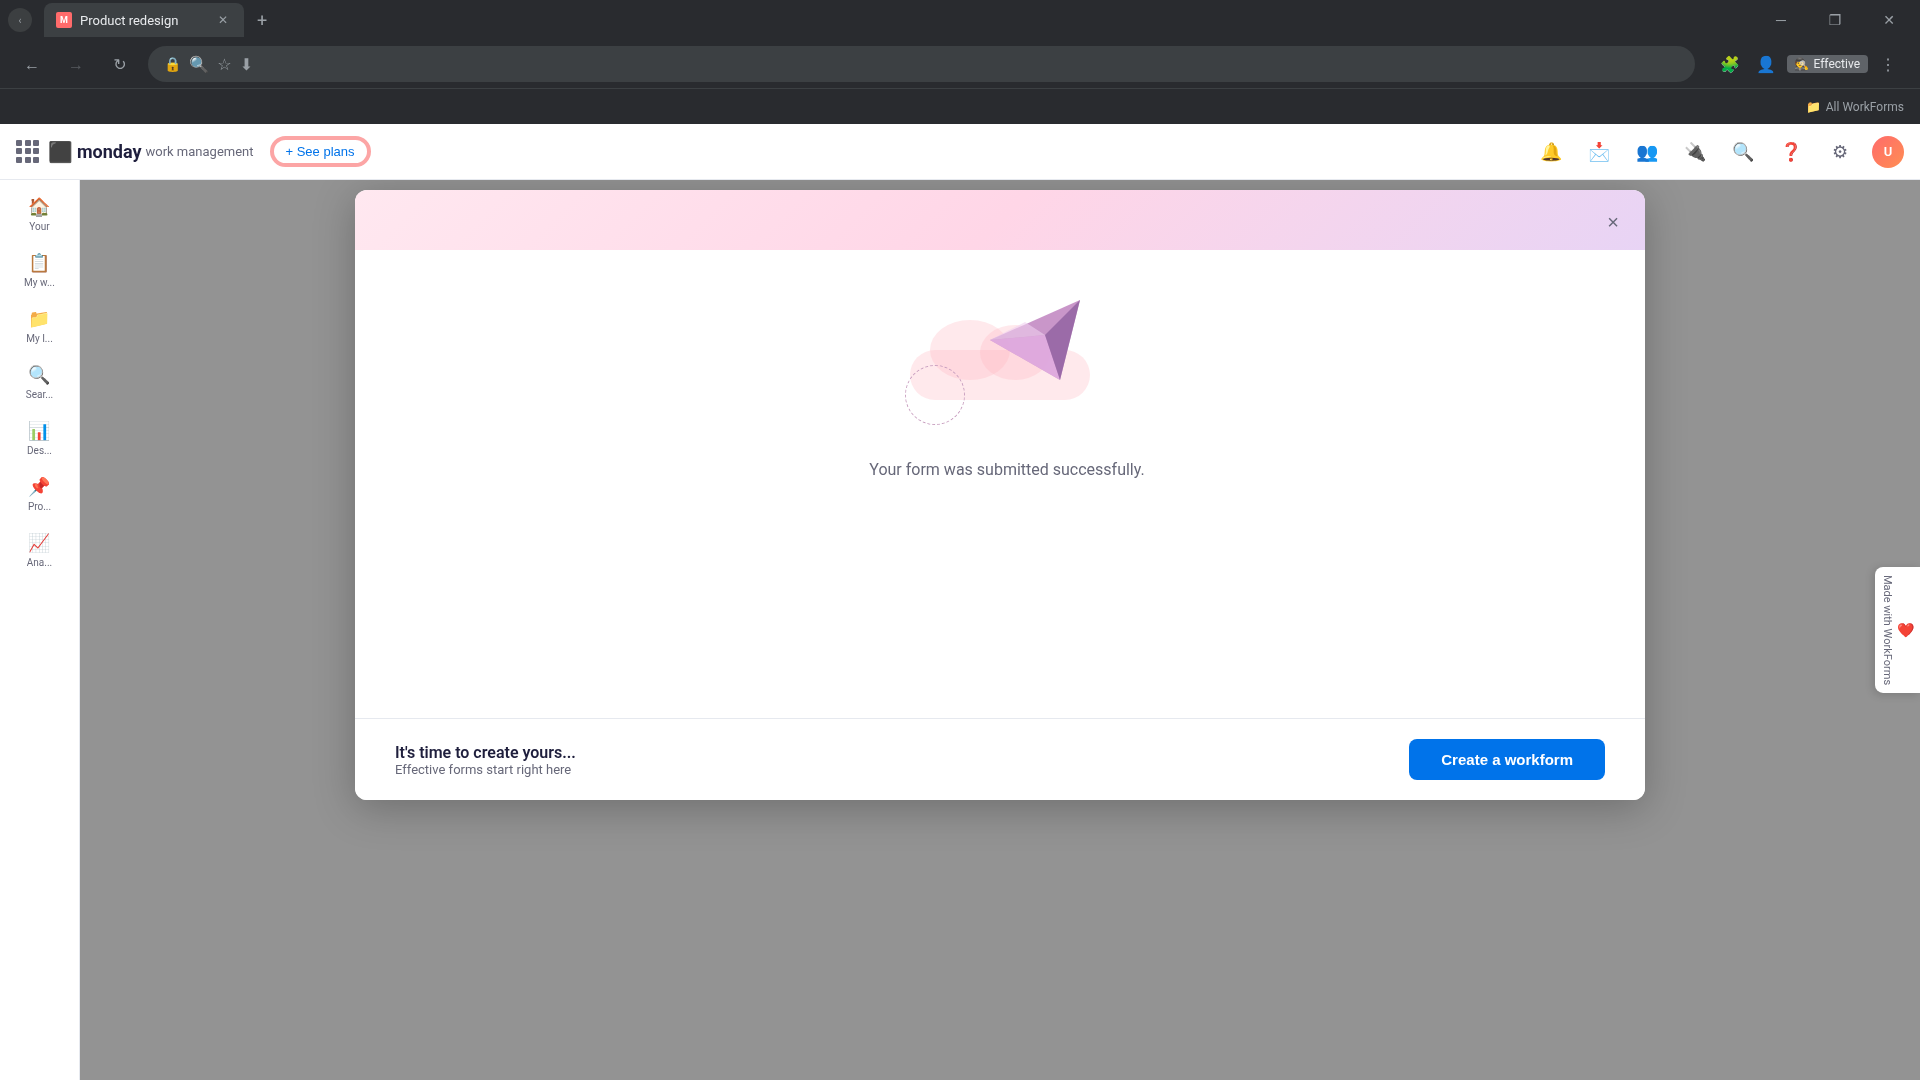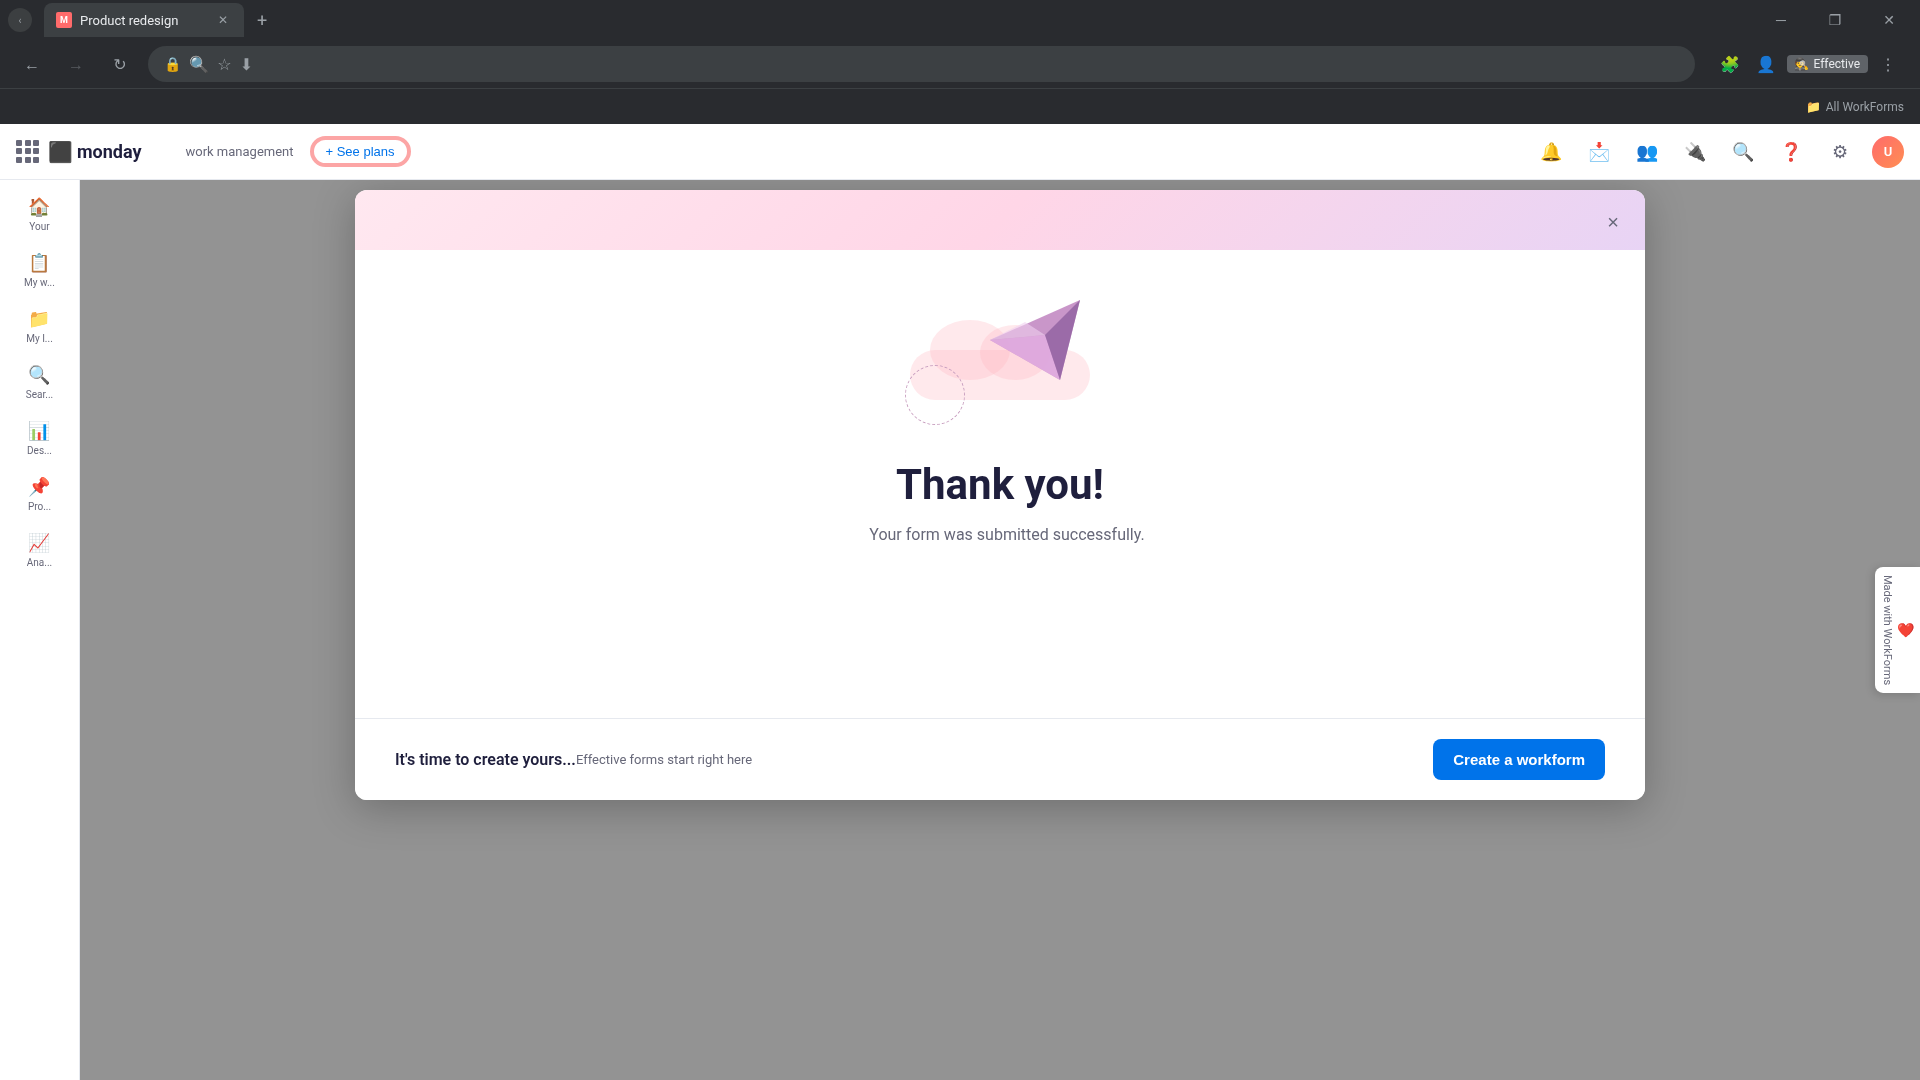--- a/index.html
+++ b/index.html
@@ -266,21 +266,20 @@
     }
 
     .monday-text {
       color: #1f1f3d;
     }
 
     .monday-subtext {
       color: #676879;
       font-size: 13px;
       font-weight: 400;
-      margin-left: 40px;
     }
 
     .see-plans-btn {
       background: #ffffff;
       border: 4px solid #fca5a5;
       color: #0073ea;
       border-radius: 20px;
       padding: 4px 12px;
       font-size: 13px;
       cursor: pointer;
@@ -519,41 +518,40 @@
       border-top: 1px solid #e6e9ef;
       padding: 20px 40px;
       display: flex;
       align-items: center;
       justify-content: space-between;
       gap: 20px;
     }
 
     .cta-text-area {
       display: flex;
-      flex-direction: row;
-      align-items: center;
+      flex-direction: column;
     }
 
     .cta-heading {
       font-size: 16px;
       font-weight: 600;
       color: #1f1f3d;
     }
 
     .cta-subtext {
       font-size: 13px;
       color: #676879;
     }
 
     .create-workform-btn {
       background: #0073ea;
       color: white;
       border: none;
       border-radius: 8px;
-      padding: 12px 20px;
+      padding: 12px 32px;
       font-size: 15px;
       font-weight: 600;
       cursor: pointer;
       white-space: nowrap;
     }
 
     
     .page-bg-content {
       position: absolute;
       top: 0; left: 0; right: 0; bottom: 0;
@@ -712,21 +710,20 @@
 
                   <polygon points="65,55 80,100 100,20" fill="#9060a0" opacity="0.8"></polygon>
 
                   <polygon points="10,60 45,42 65,55" fill="#f0d0f0" opacity="0.6"></polygon>
                 </svg>
               </div>
 
               <div class="dotted-circle"></div>
             </div>
 
-            <h1 class="thank-you-heading">Thank you!</h1>
 
             <p class="submitted-text">Your form was submitted successfully.</p>
 
           </div>
 
           <div class="cta-area">
             <div class="cta-text-area">
               <span class="cta-heading">It's time to create yours...</span>
               <span class="cta-subtext">Effective forms start right here</span>
             </div>

